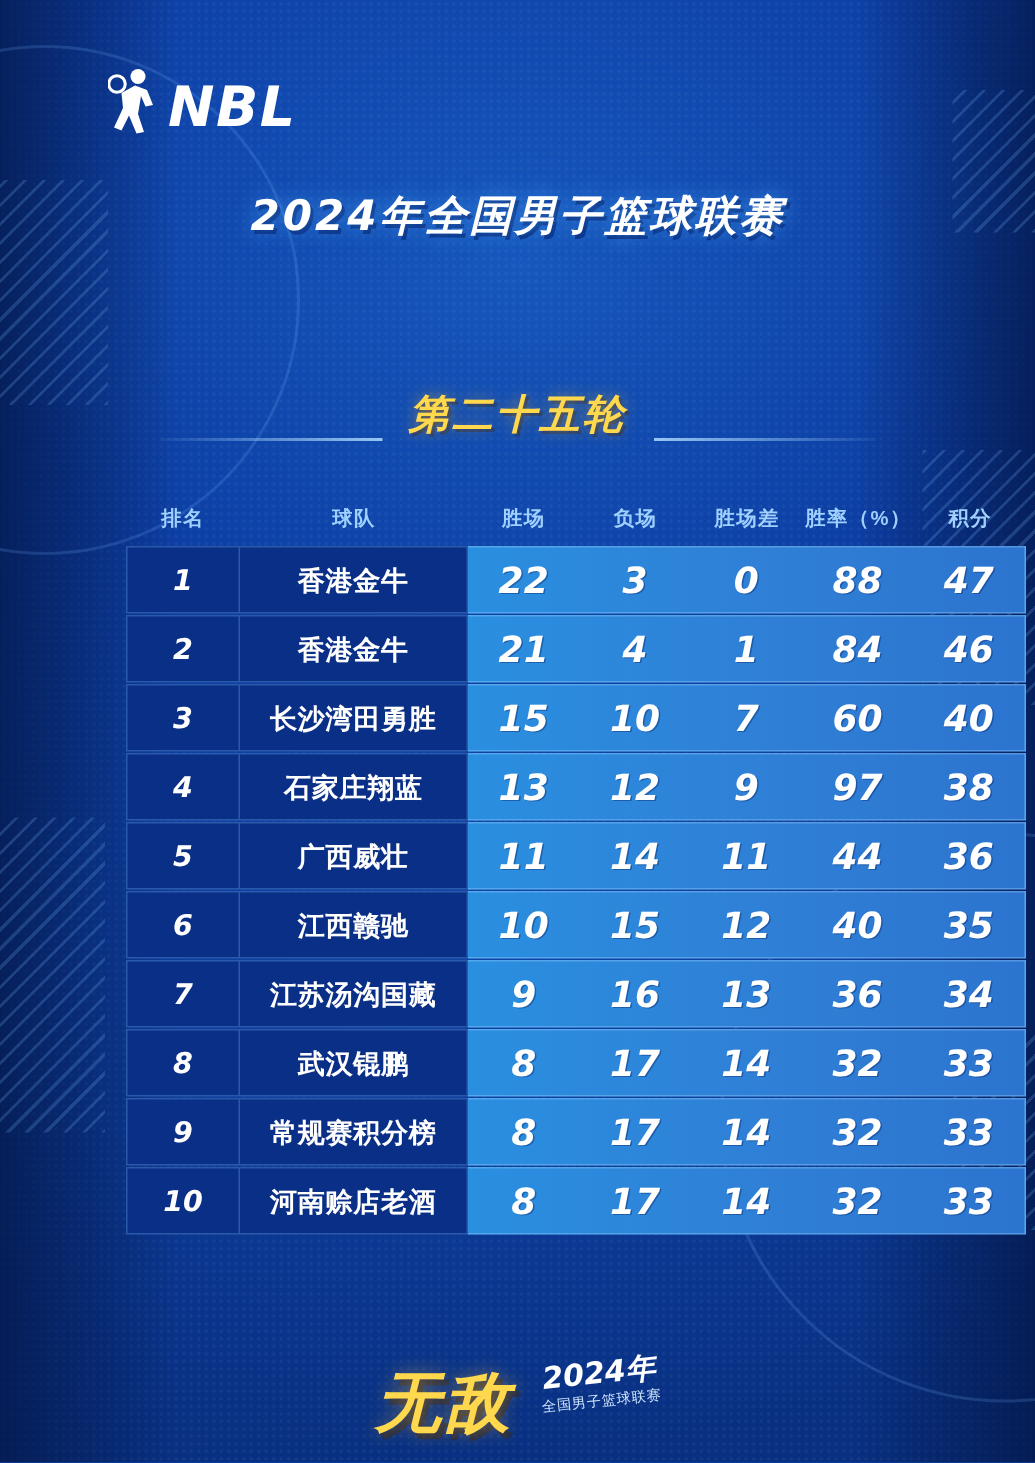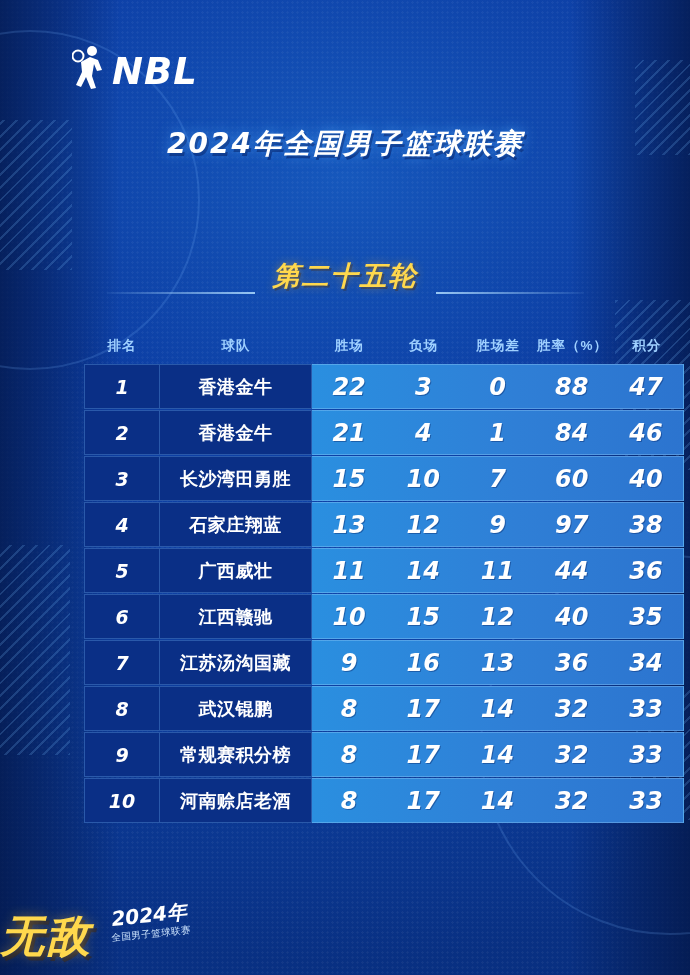--- a/index.html
+++ b/index.html
@@ -219,20 +219,21 @@
   }
 
   
   .footer {
     position: absolute;
     bottom: 18px;
     left: 0;
     width: 100%;
     z-index: 6;
     display: flex;
+    justify-content: center;
     align-items: flex-end;
     gap: 18px;
   }
   .slogan {
     position: relative;
     text-align: left;
   }
   .slogan-line {
     font-family: "DejaVu Sans", sans-serif;
     font-weight: bold;

